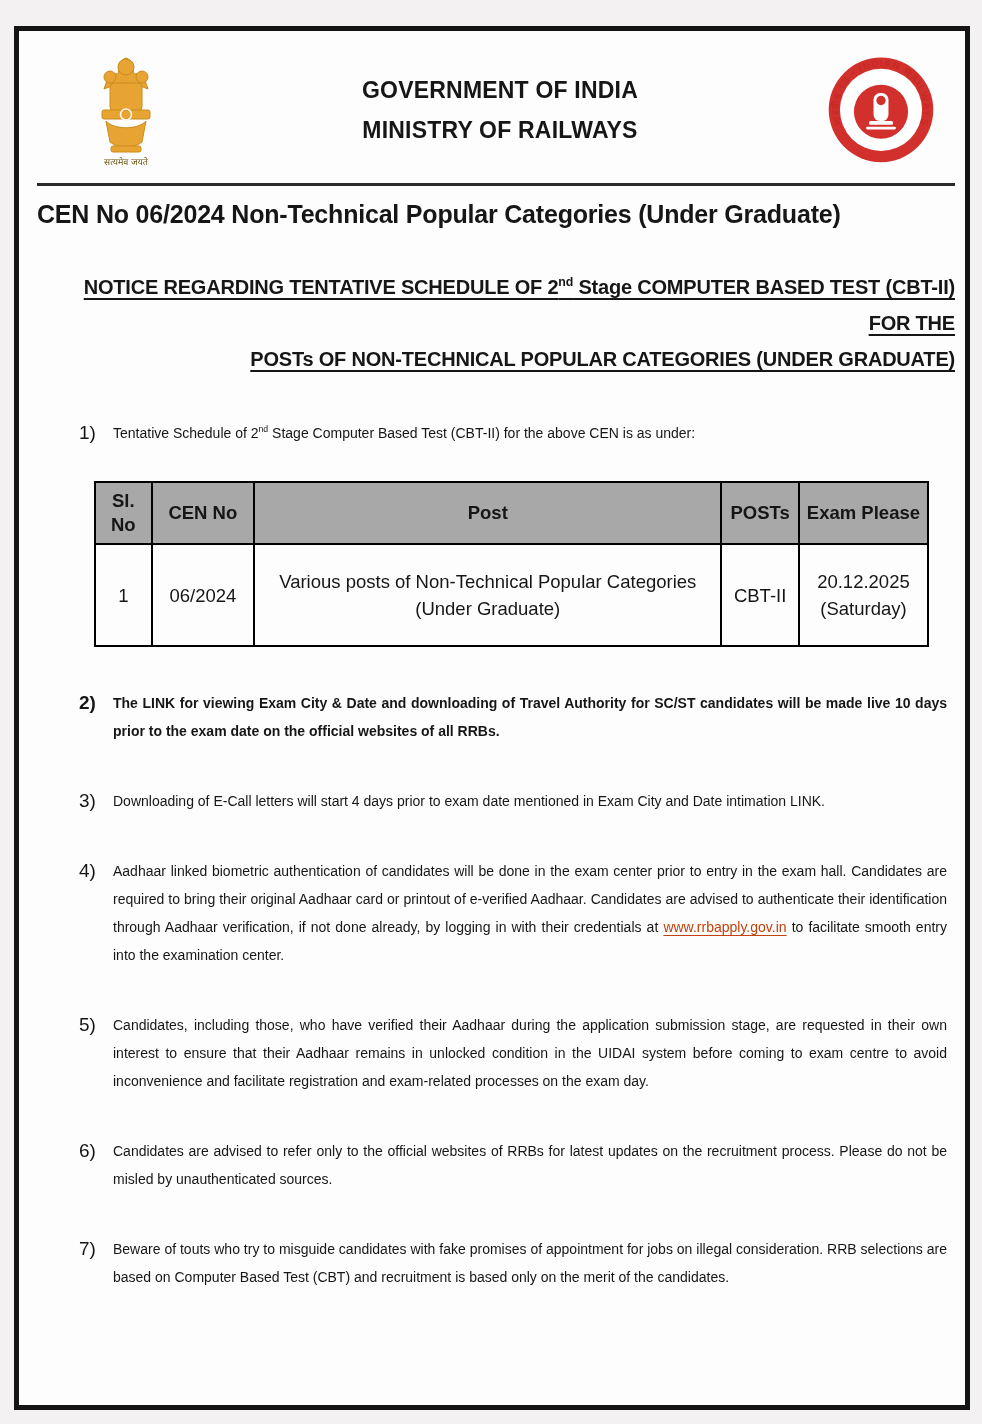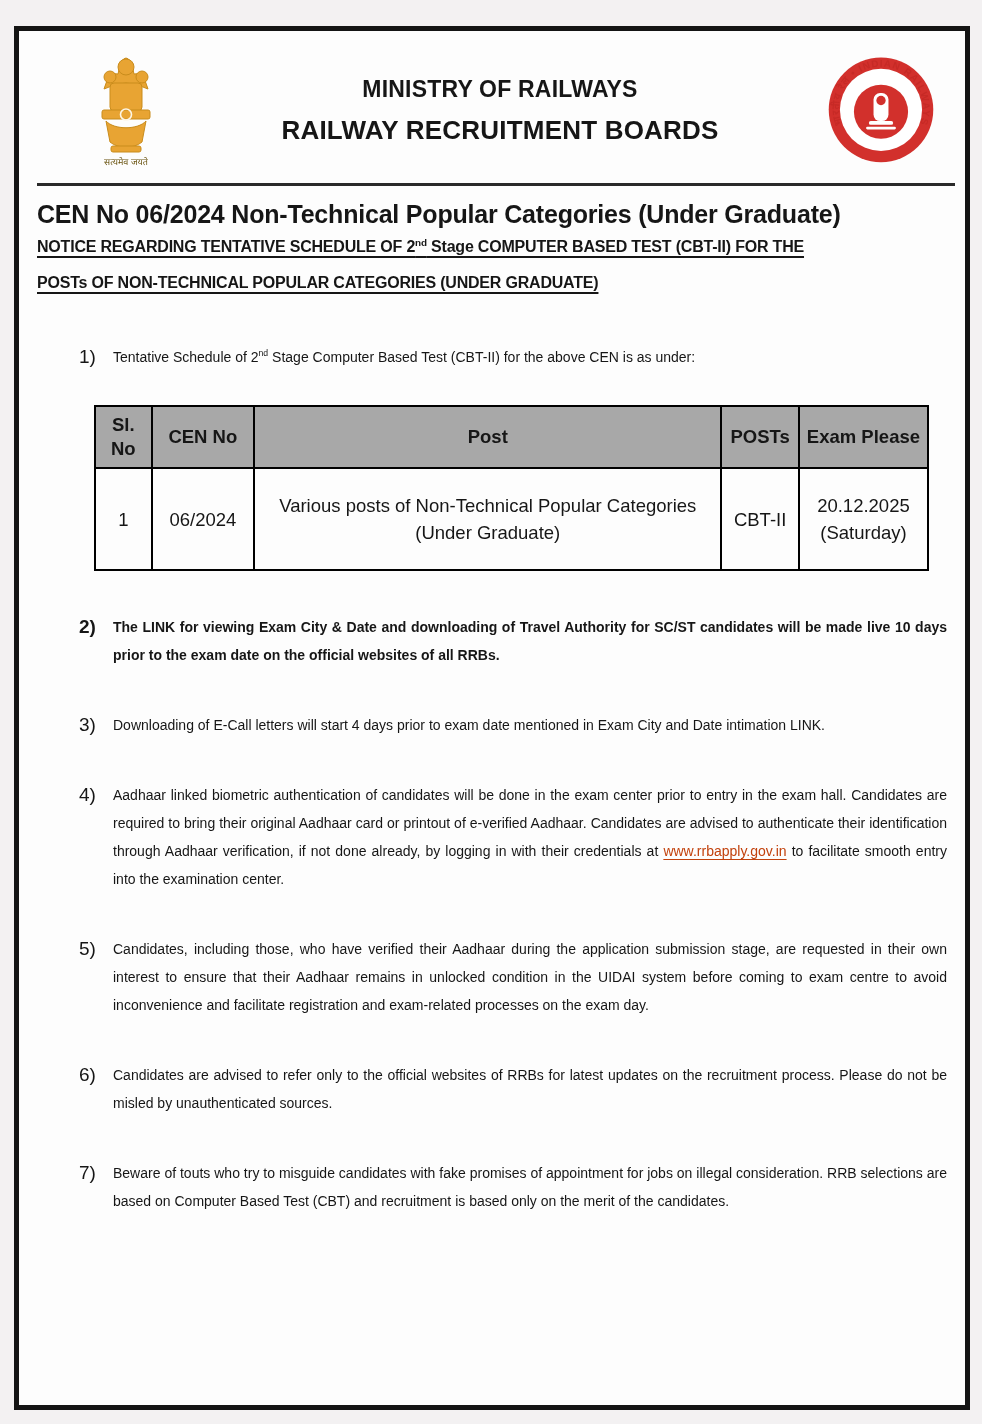--- a/index.html
+++ b/index.html
@@ -42,23 +42,24 @@
 
   
   .doc-title {
     text-align: left;
     font-size: 25px;
     font-weight: bold;
     margin-top: 14px;
     letter-spacing: -0.2px;
   }
   .notice-heading {
-    text-align: left;
+    text-align: right;
     font-weight: bold;
-    font-size: 16px;
+    font-size: 20px;
+    margin-top: 40px;
     line-height: 36px;
     letter-spacing: -0.2px;
   }
   .notice-heading .nh-line {
     text-decoration: underline;
     text-underline-offset: 4px;
     text-decoration-thickness: 2px;
   }
   sup.sup { font-size: 62%; vertical-align: super; line-height: 0; }
 
@@ -118,22 +119,22 @@
             <rect x="34" y="36" width="32" height="28" rx="4"></rect>
             <rect x="26" y="63" width="48" height="9" rx="2"></rect>
             <path d="M30,74 C38,83 62,83 70,74 L66,95 C58,102 42,102 34,95 Z"></path>
             <rect x="35" y="99" width="30" height="6" rx="2"></rect>
           </g>
           <circle cx="50" cy="67.5" r="5.5" fill="none" stroke="#fdf6e6" stroke-width="1.6"></circle>
           <text x="50" y="118" text-anchor="middle" font-size="9" fill="#6b5512">सत्यमेव जयते</text>
         </svg>
       </div>
       <div class="header-text">
+        <div class="header-line1">GOVERNMENT OF INDIA</div>
         <div class="header-line2">MINISTRY OF RAILWAYS</div>
-        <div class="header-line3">RAILWAY RECRUITMENT BOARDS</div>
       </div>
       <div class="logo-wrap">
         <svg width="112" height="112" viewBox="0 0 120 120">
           <circle cx="60" cy="62" r="56" fill="#d2302c"></circle>
           <circle cx="60" cy="62" r="44" fill="#ffffff"></circle>
           <circle cx="60" cy="64" r="29" fill="#d2302c"></circle>
           <g fill="#ffffff">
             <rect x="52" y="44" width="16" height="30" rx="7"></rect>
             <circle cx="60" cy="52" r="5" fill="#d2302c"></circle>
             <rect x="47" y="74" width="26" height="4" rx="2"></rect>

